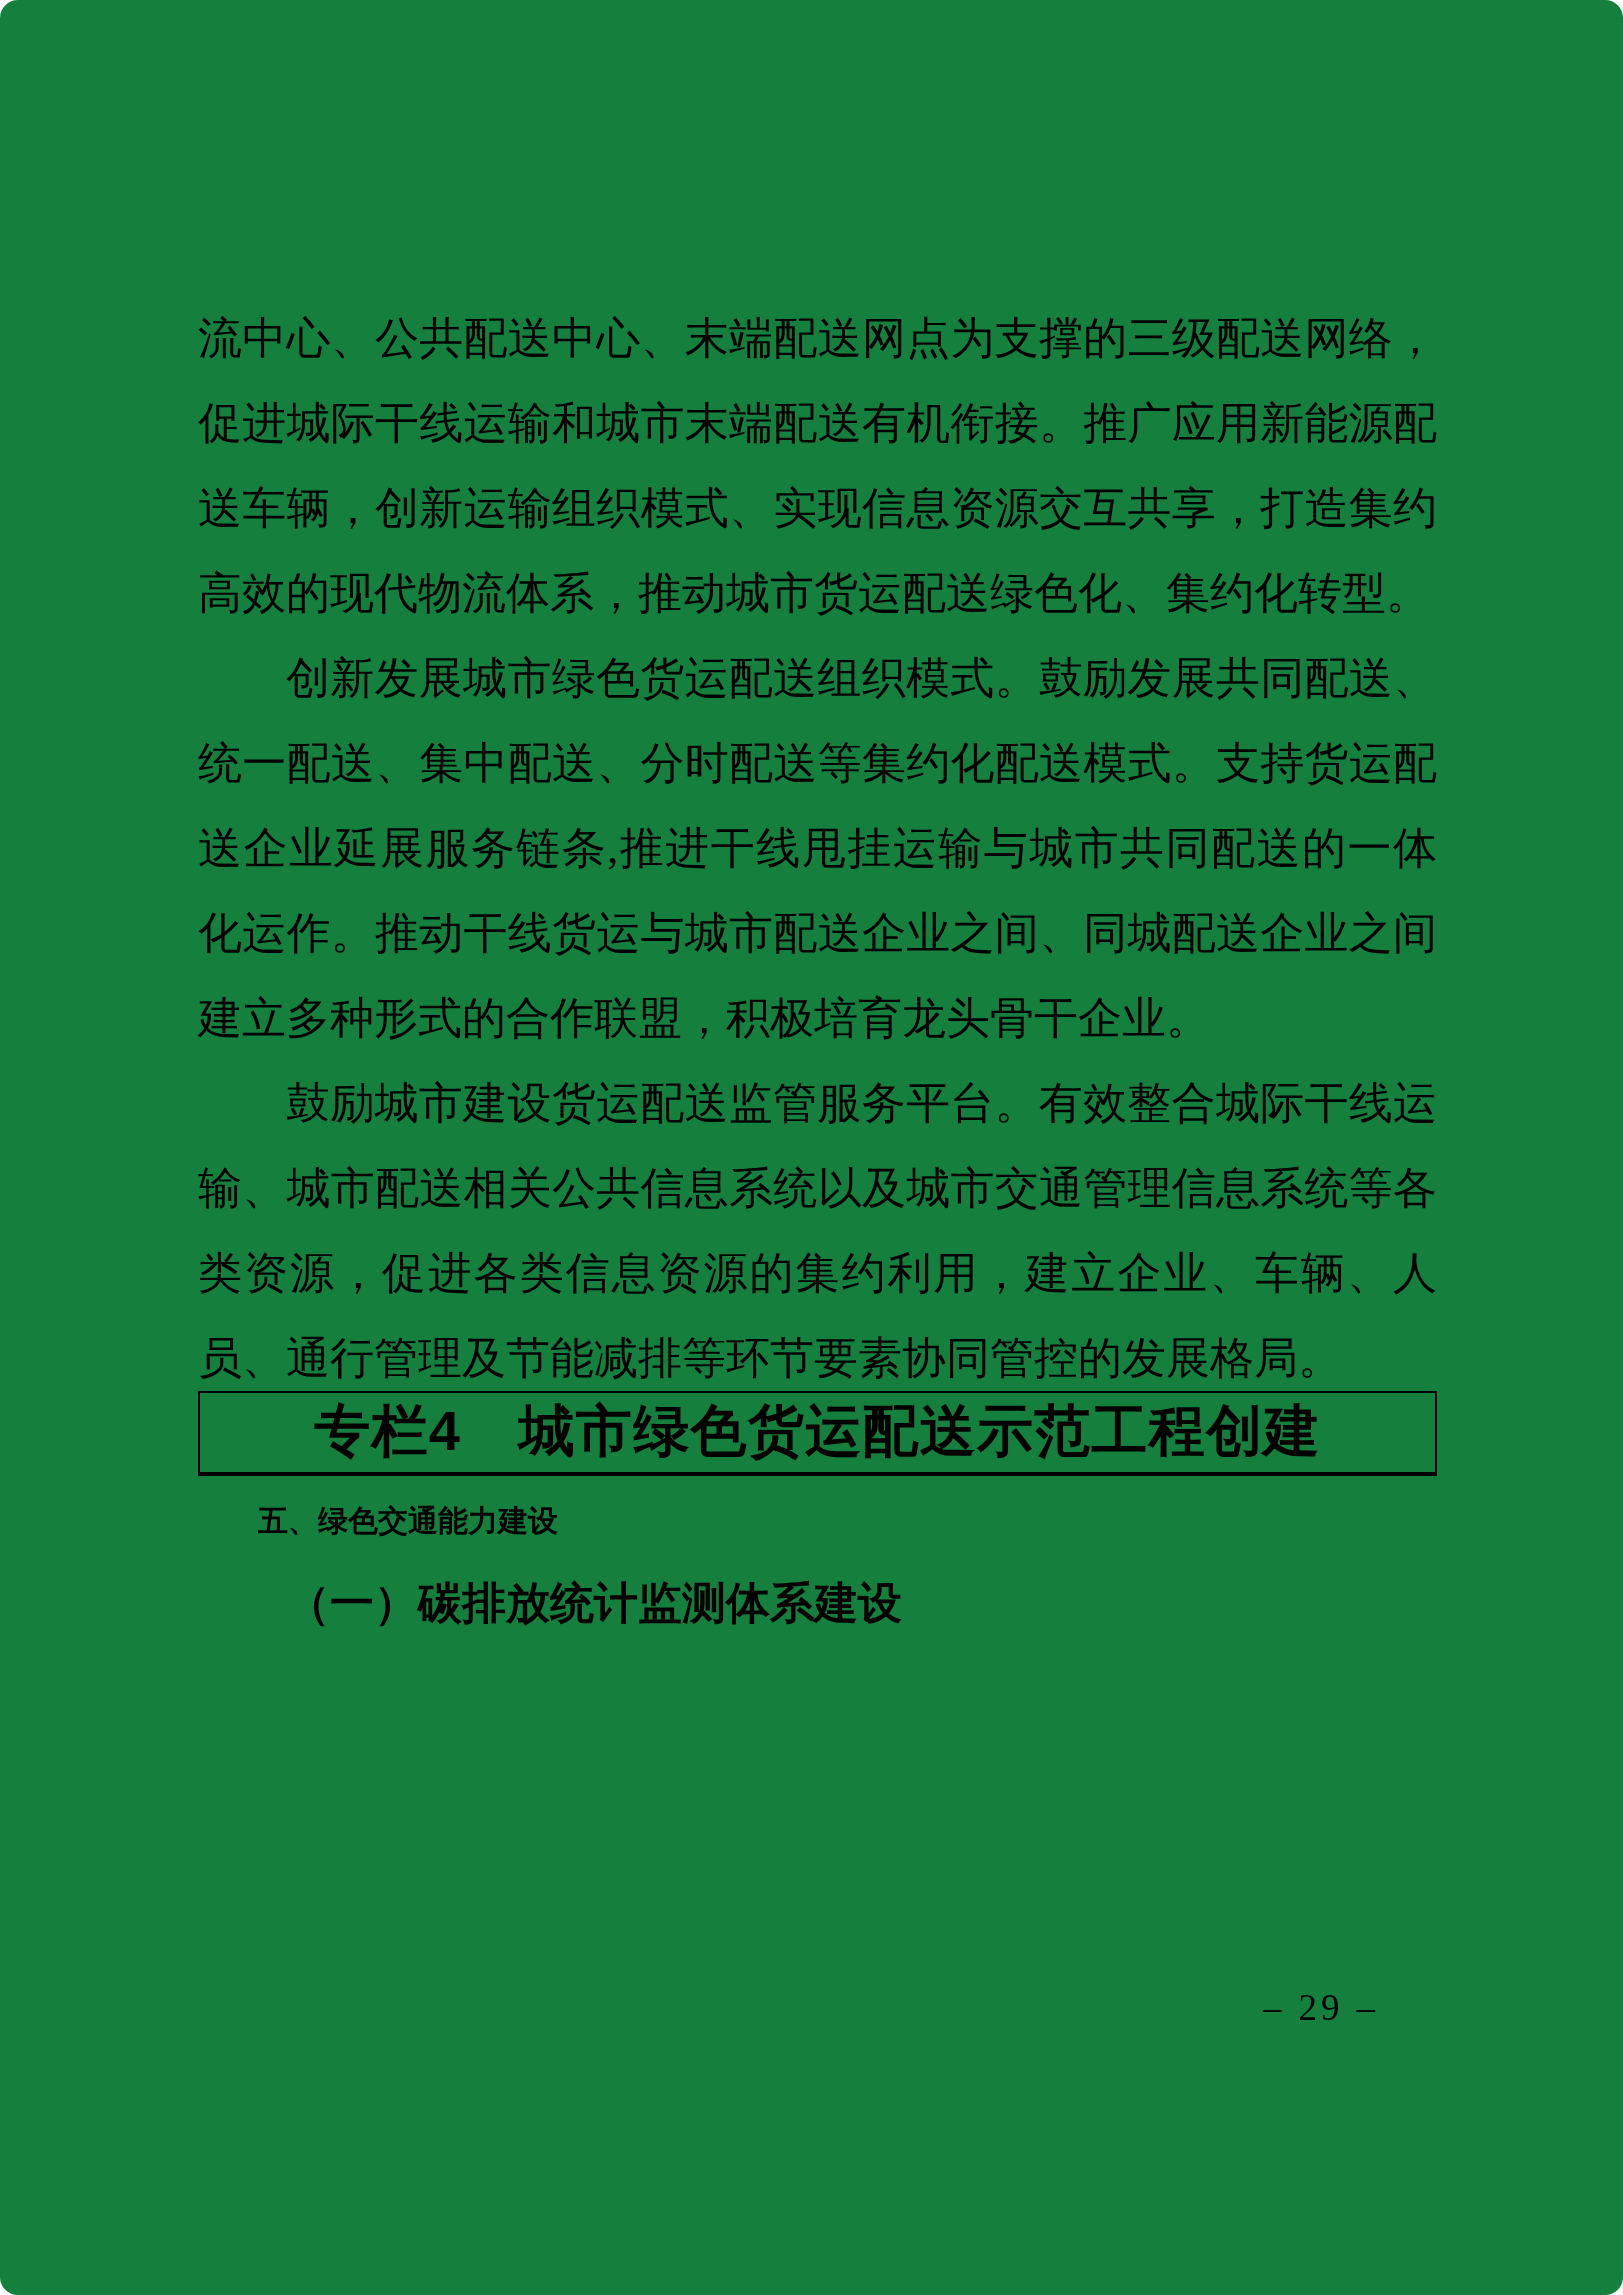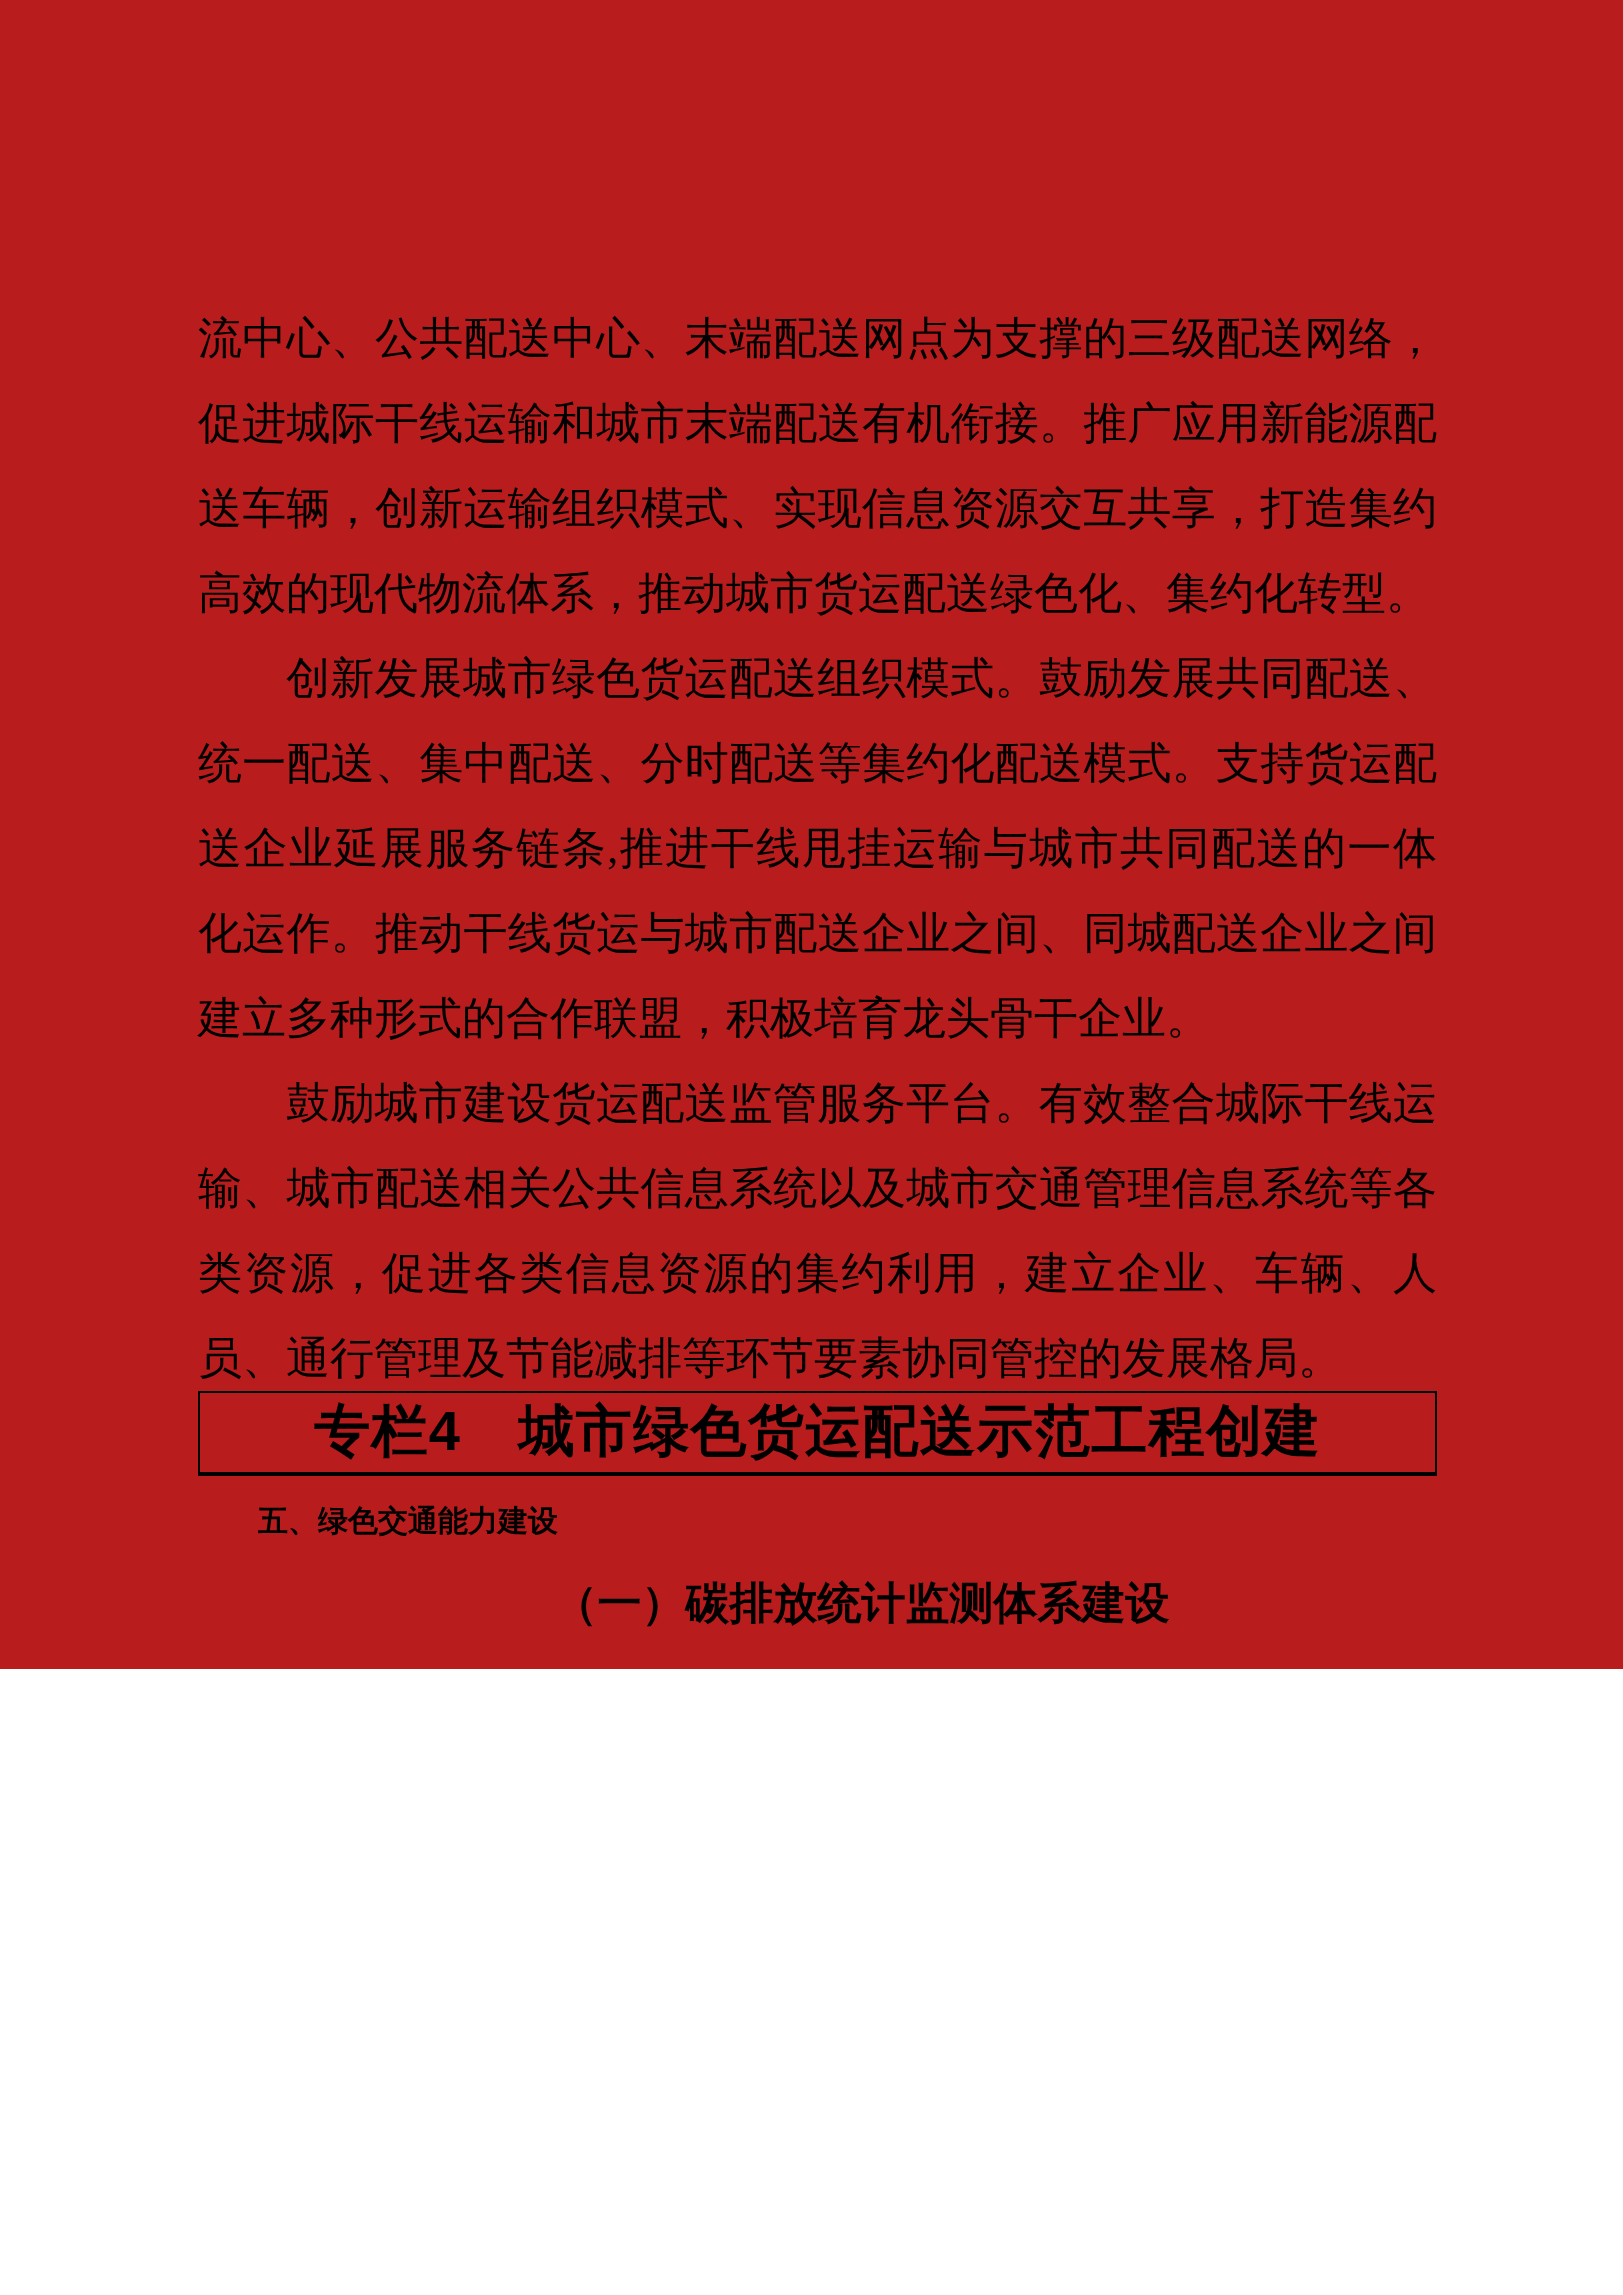--- a/index.html
+++ b/index.html
@@ -1,23 +1,24 @@
 <!DOCTYPE html>
 <html style="font-size:10.5px"><head>
 <meta charset="utf-8">
 <style>
   html, body { margin: 0; padding: 0; background: #ffffff; }
   .page {
     position: relative;
     width: 1623px;
-    height: 1669px;
-    background: #b91c1c;
+    height: 2295px;
+    background: #15803d;
     color: #000000;
     font-family: "Liberation Serif", "DejaVu Serif", serif;
     overflow: hidden;
+    border-radius: 18px;
   }
   .content {
     position: absolute;
     left: 198px;
     top: 296px;
     width: 1239px;
   }
   .para {
     margin: 0;
     font-size: 44px;
@@ -58,21 +59,20 @@
     line-height: 80px;
     text-indent: 2em;
   }
   .sub-heading {
     margin: 0;
     font-family: "Liberation Serif", "DejaVu Serif", serif;
     font-weight: bold;
     font-size: 44px;
     line-height: 85px;
     text-indent: 2em;
-    text-align: center;
   }
   .page-number {
     position: absolute;
     left: 1263px;
     top: 1988px;
     font-size: 37px;
     line-height: 39px;
     letter-spacing: 3.9px;
     font-family: "Liberation Serif", "DejaVu Serif", serif;
   }

